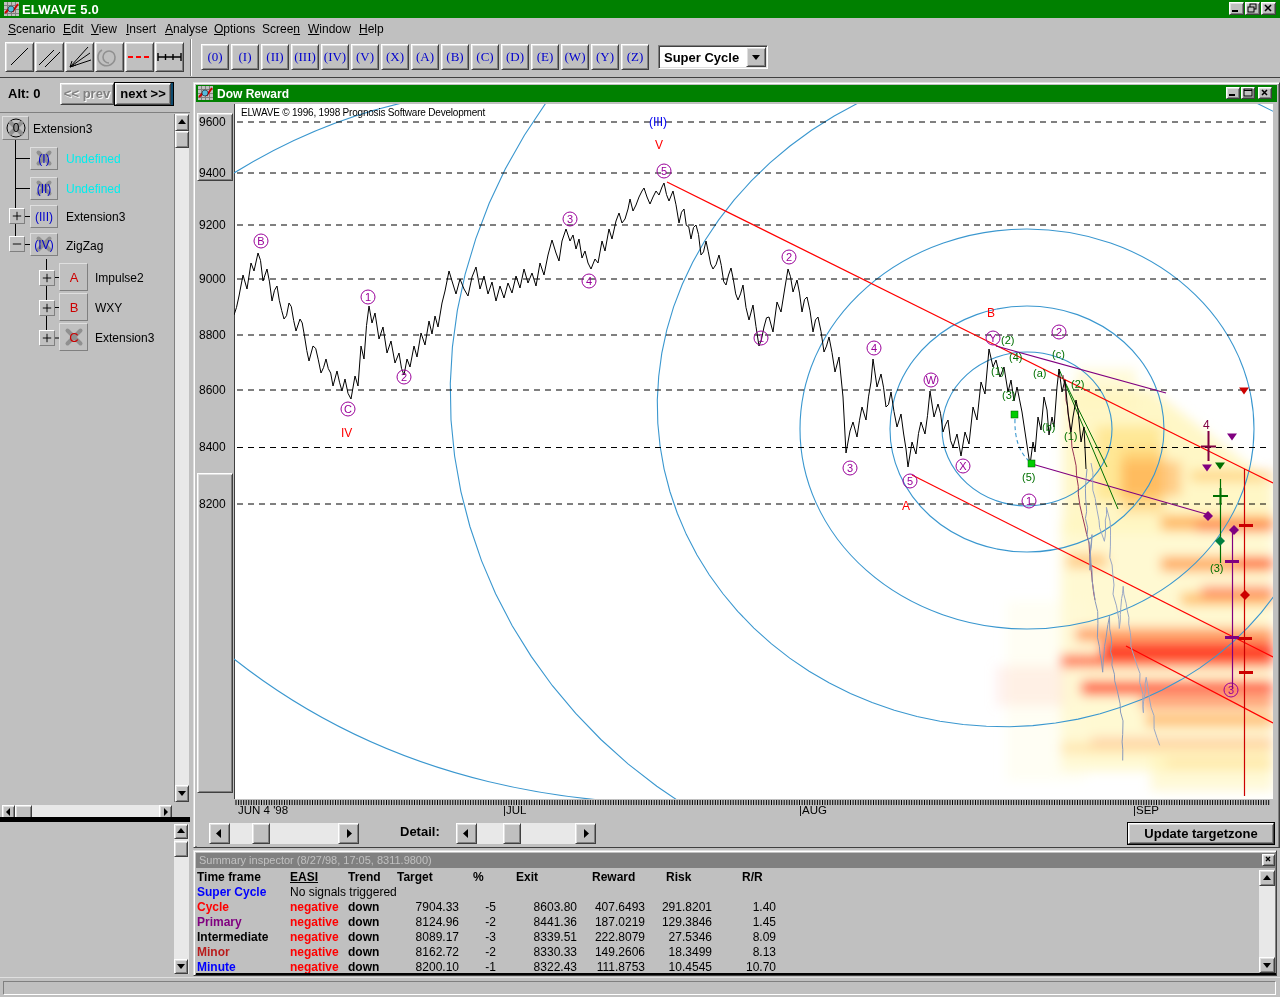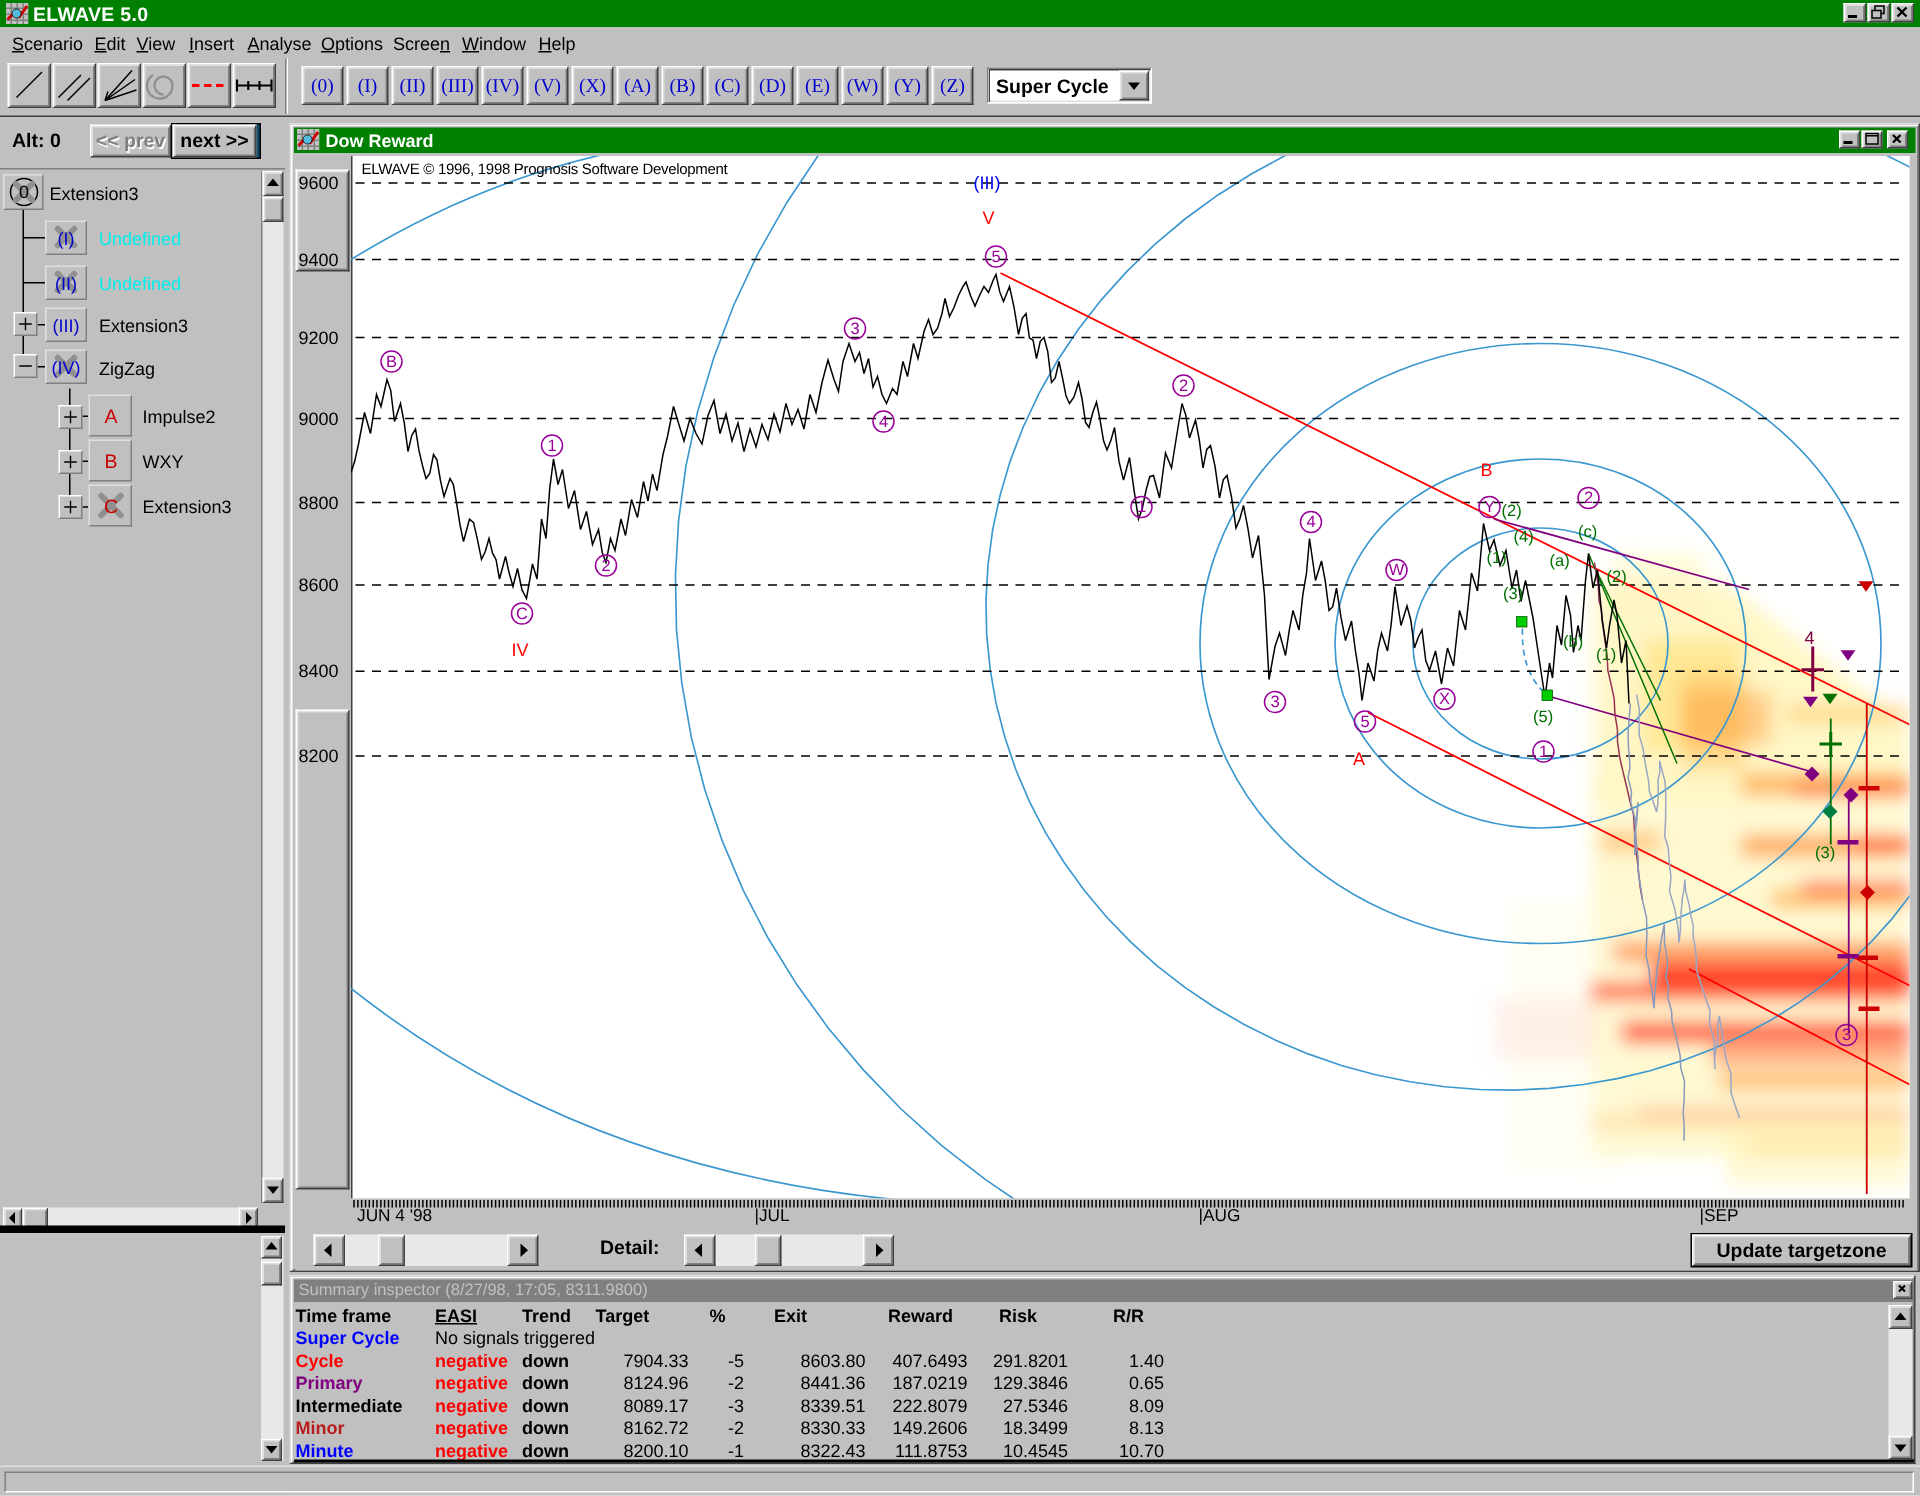--- a/index.html
+++ b/index.html
@@ -478,21 +478,21 @@
       <div class="abs" style="left:443px;top:30px;width:75px;text-align:right;font-weight:normal;">291.8201</div>
       <div class="abs" style="left:537px;top:30px;width:45px;text-align:right;font-weight:normal;">1.40</div>
       <div class="abs" style="left:3px;top:45px;color:#800080;">Primary</div>
       <div class="abs" style="left:96px;top:45px;color:#ff0000;">negative</div>
       <div class="abs" style="left:154px;top:45px;">down</div>
       <div class="abs" style="left:195px;top:45px;width:70px;text-align:right;font-weight:normal;">8124.96</div>
       <div class="abs" style="left:262px;top:45px;width:40px;text-align:right;font-weight:normal;">-2</div>
       <div class="abs" style="left:313px;top:45px;width:70px;text-align:right;font-weight:normal;">8441.36</div>
       <div class="abs" style="left:376px;top:45px;width:75px;text-align:right;font-weight:normal;">187.0219</div>
       <div class="abs" style="left:443px;top:45px;width:75px;text-align:right;font-weight:normal;">129.3846</div>
-      <div class="abs" style="left:537px;top:45px;width:45px;text-align:right;font-weight:normal;">0.65</div>
+      <div class="abs" style="left:537px;top:45px;width:45px;text-align:right;font-weight:normal;">1.45</div>
       <div class="abs" style="left:3px;top:60px;color:#000000;">Intermediate</div>
       <div class="abs" style="left:96px;top:60px;color:#ff0000;">negative</div>
       <div class="abs" style="left:154px;top:60px;">down</div>
       <div class="abs" style="left:195px;top:60px;width:70px;text-align:right;font-weight:normal;">8089.17</div>
       <div class="abs" style="left:262px;top:60px;width:40px;text-align:right;font-weight:normal;">-3</div>
       <div class="abs" style="left:313px;top:60px;width:70px;text-align:right;font-weight:normal;">8339.51</div>
       <div class="abs" style="left:376px;top:60px;width:75px;text-align:right;font-weight:normal;">222.8079</div>
       <div class="abs" style="left:443px;top:60px;width:75px;text-align:right;font-weight:normal;">27.5346</div>
       <div class="abs" style="left:537px;top:60px;width:45px;text-align:right;font-weight:normal;">8.09</div>
       <div class="abs" style="left:3px;top:75px;color:#b91c1c;">Minor</div>

